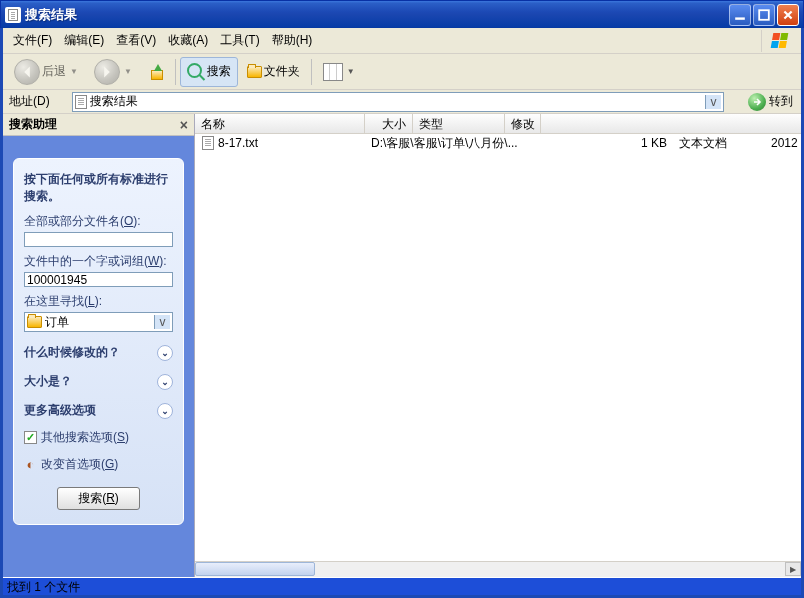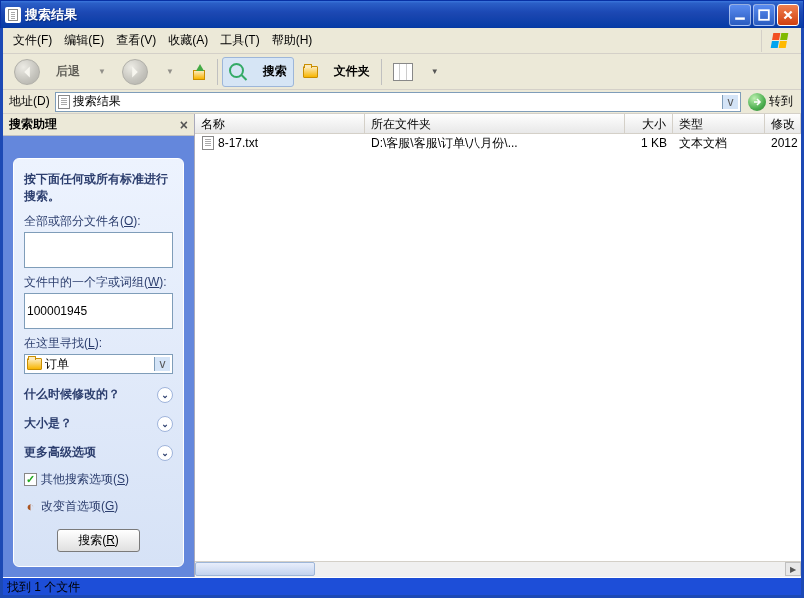--- a/index.html
+++ b/index.html
@@ -18,47 +18,47 @@
 
 .winbody { border-left: 3px solid #1c49b5; border-right: 3px solid #1c49b5; border-bottom: 3px solid #1c49b5; height: 570px; background: #ece9d8; display: flex; flex-direction: column;}
 
 
 .menubar { height: 26px; background: #ece9d8; display: flex; align-items: center; padding: 0 4px; border-bottom: 1px solid #d4d0c8; position: relative;}
 .menubar .menuitem { padding: 2px 6px; cursor: default; }
 .menubar .flag { margin-left: auto; width: 36px; height: 22px; display:flex; align-items:center; justify-content:center; border-left: 1px solid #d4d0c8;}
 
 
 .toolbar { height: 36px; background: #ece9d8; display: flex; align-items: center; padding: 2px 4px; border-bottom: 1px solid #d4d0c8; gap: 2px;}
-.tbtn { height: 30px; display: inline-flex; align-items: center; padding: 0 6px; border: 1px solid transparent; border-radius: 3px; cursor: default; gap: 16px; font-weight: bold;}
+.tbtn { height: 30px; display: inline-flex; align-items: center; padding: 0 6px; border: 1px solid transparent; border-radius: 3px; cursor: default; gap: 2px;}
 .tbtn:hover, .tbtn.active { border-color: #9db6d9; background: #d6e5f5;}
 .tbtn.disabled { opacity: .6; }
 .navcircle { width: 26px; height: 26px; border-radius: 50%; background: radial-gradient(circle at 35% 30%, #eee, #aaa 60%, #888); display: flex; align-items: center; justify-content: center; border:1px solid #888;}
 .navcircle svg { width: 14px; height: 14px; fill: #fff;}
 .sep { width: 1px; height: 26px; background: #c0c0c0; margin: 0 2px;}
 .dropchev { font-size: 8px; color: #555; padding-left: 2px;}
 
 
-.addrbar { height: 24px; background: #ece9d8; display: flex; align-items: center; padding: 0 4px; border-bottom: 1px solid #d4d0c8; gap: 3px;}
+.addrbar { height: 24px; background: #ece9d8; display: flex; align-items: center; padding: 0 4px; border-bottom: 1px solid #d4d0c8; gap: 20px;}
 .addrbar .lbl { padding: 0 2px;}
 .addrbar .addrfield { flex: 1; height: 20px; background: #fff; border: 1px solid #7f9db9; display: flex; align-items: center; padding: 0 2px; gap: 3px;}
 .addrbar .addrfield .drop { margin-left: auto; width: 16px; text-align:center; border-left: 1px solid #7f9db9; color:#555; cursor: default; background:#d4e4f7;}
 .gobtn { height: 20px; display:flex; align-items:center; gap:3px; padding: 0 4px; cursor:default;}
 .gobtn .gocircle{ width:18px; height:18px; border-radius:50%; background: radial-gradient(circle at 35% 30%, #bef0b0, #4caf50 60%, #2e7d32); display:flex;align-items:center;justify-content:center;}
 .gobtn .gocircle svg{fill:#fff;width:10px;height:10px;}
 
 
 .contentrow { flex: 1; display: flex; min-height: 0;}
 .sidebar { width: 192px; background: #6487dc; display: flex; flex-direction: column; border-right: 1px solid #aab;}
 .sidehead { height: 22px; background: #ece9d8; display: flex; align-items:center; padding: 0 6px; border-bottom:1px solid #c0c0c0; font-weight:bold;}
 .sidehead .x { margin-left:auto; font-family: Arial; font-size:14px; cursor:default; color:#555;}
 .panel { margin: 22px 10px 0 10px; background: linear-gradient(to bottom, #edf3fe, #d6e2f6); border: 1px solid #fff; border-radius: 6px; padding: 12px 10px 14px 10px;}
 .panel .hdr { font-weight: bold; color: #2c3e6e; margin-bottom: 8px;}
 .panel label { display:block; color: #2c3e6e; margin-top: 6px; margin-bottom: 2px;}
 .panel label u { text-decoration: underline;}
-.panel input[type=text]{ width:100%; height:36px; border:1px solid #7f9db9; padding: 3px 2px; font-size:12px;}
+.panel input[type=text]{ width:100%; height:15px; border:1px solid #7f9db9; padding: 3px 2px; font-size:12px;}
 .selwrap { display:flex; align-items:center; height:20px; border:1px solid #7f9db9; background:#fff; padding:4px 2px; gap:3px;}
 .selwrap .drop{margin-left:auto; width:16px; text-align:center; background:#d4e4f7; color:#555; border-left:1px solid #7f9db9; cursor:default;}
 .expander { display:flex; align-items:center; font-weight:bold; color:#2c3e6e; margin-top:12px; cursor:default;}
 .expander .chev { margin-left:auto; width:16px; height:16px; border-radius:50%; border:1px solid #9fb4db; background:#fff; display:flex; align-items:center; justify-content:center; font-size:9px; color:#2c3e6e;}
 .linkitem { display:flex; align-items:center; gap:4px; color:#2c3e6e; margin-top:10px; cursor:default;}
 .linkitem u{text-decoration:underline;}
 .searchbtn { margin: 14px auto 0 auto; display:block; padding: 2px 20px; border:1px solid #7a7a7a; background: linear-gradient(to bottom,#fff,#e0e0e0); border-radius:3px; cursor:default; font-size:12px;}
 .searchbtn u{text-decoration:underline;}
 
 
@@ -245,21 +245,20 @@
         <span><span>改变首选项(</span><u>G</u><span>)</span></span>
       </div>
 
       <button class="searchbtn"><span>搜索(</span><u>R</u><span>)</span></button>
     </div>
   </div>
 
   <div class="results">
     <div class="colhdr">
       <div class="col c-name">名称</div>
-      <div class="col c-folder">所在文件夹</div>
       <div class="col c-size">大小</div>
       <div class="col c-type">类型</div>
       <div class="col c-date">修改</div>
     </div>
     <div class="rows">
       <div class="row">
         <div class="cell c-name"><span class="fileico">
                 <span class="pageico"></span>
               </span><span>8-17.txt</span></div>
         <div class="cell c-folder">D:\客服\客服\订单\八月份\...</div>

